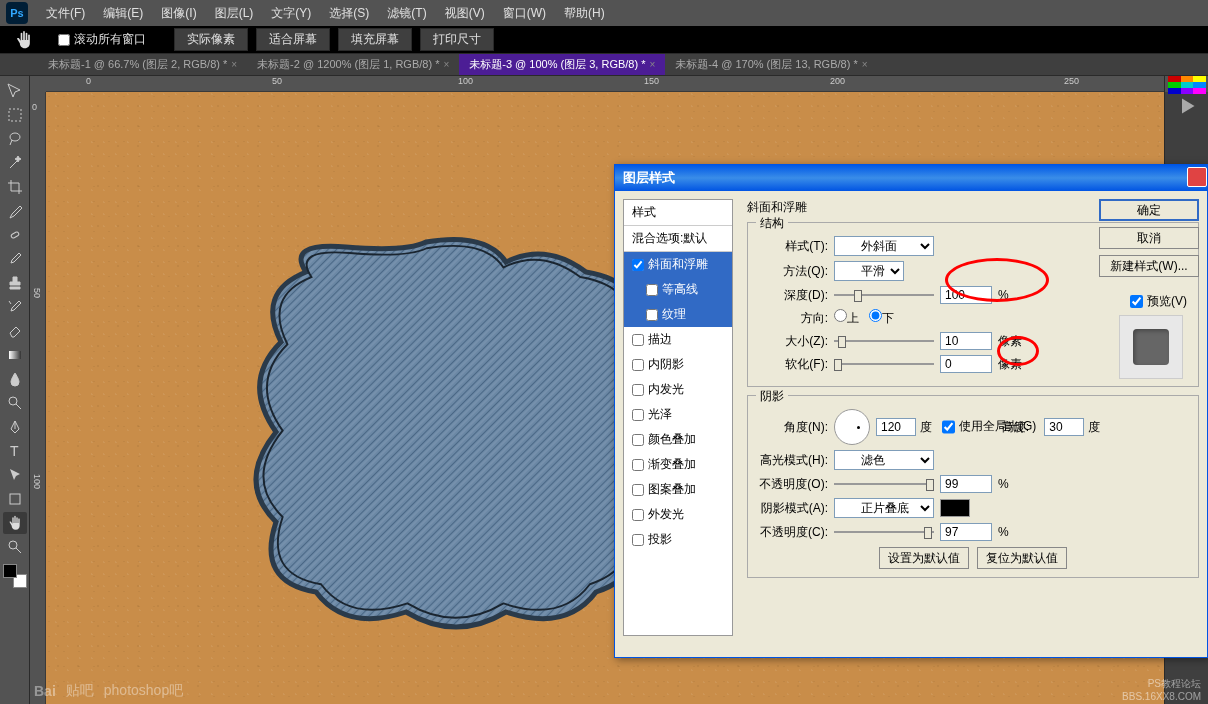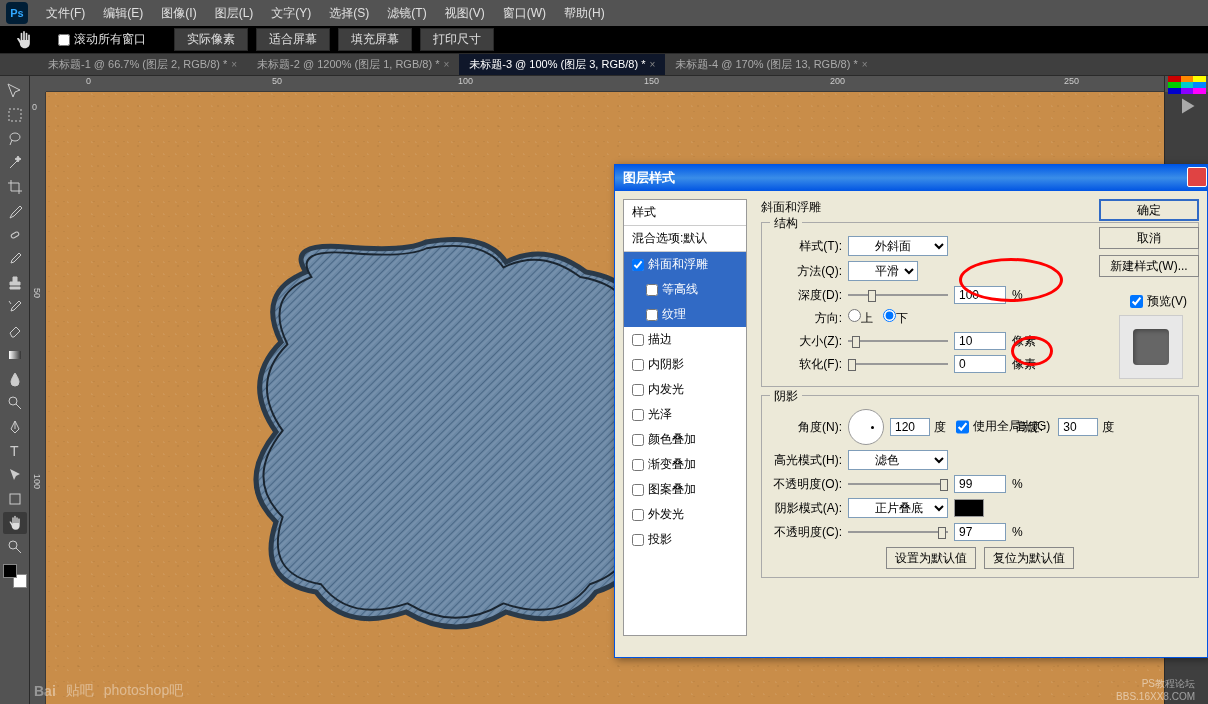--- a/index.html
+++ b/index.html
@@ -7,21 +7,21 @@
 .menubar { height: 26px; background: #535353; display: flex; align-items: center; padding-left: 6px; gap: 2px; color: #e0e0e0; font-size: 12px; }
 .ps-logo { width: 22px; height: 22px; background: #001e36; color: #31a8ff; display: flex; align-items: center; justify-content: center; font-weight: bold; font-size: 11px; border-radius: 4px; margin-right: 8px; }
 .menu-item { padding: 4px 8px; cursor: pointer; }
 .toolbar { height: 28px; background: #000000; border-bottom: 1px solid #2a2a2a; display: flex; align-items: center; padding-left: 14px; gap: 8px; color: #e0e0e0; font-size: 12px; }
 .hand-icon { width: 20px; height: 20px; display: flex; align-items: center; justify-content: center; }
 .checkbox-opt { display: flex; align-items: center; gap: 4px; }
 .checkbox-opt input { width: 12px; height: 12px; }
 .tool-btn { background: #3f3f3f; border: 1px solid #2a2a2a; color: #e0e0e0; padding: 2px 12px; font-size: 12px; cursor: pointer; }
 .tabs-bar { height: 22px; background: #3f3f3f; border-bottom: 1px solid #2a2a2a; display: flex; align-items: flex-end; padding-left: 38px; }
 .tab { padding: 3px 10px; color: #aaa; font-size: 11px; background: #3f3f3f; cursor: pointer; display: flex; align-items: center; gap: 4px; }
-.tab.active { background: #0f172a; color: #fff; }
+.tab.active { background: #4c1d95; color: #fff; }
 .tab-close { font-size: 10px; color: #888; }
 .main-area { position: absolute; top: 76px; left: 0; right: 0; bottom: 0; display: flex; }
 .left-tools { width: 30px; background: #535353; border-right: 1px solid #2a2a2a; display: flex; flex-direction: column; align-items: center; padding-top: 4px; gap: 2px; }
 .tool-slot { width: 24px; height: 22px; display: flex; align-items: center; justify-content: center; color: #ccc; cursor: pointer; border-radius: 2px; }
 .tool-slot.active { background: #3a3a3a; }
 .tool-slot svg { width: 16px; height: 16px; }
 .color-swatches { margin-top: 4px; position: relative; width: 24px; height: 24px; }
 .color-fg { position: absolute; width: 14px; height: 14px; background: #000; border: 1px solid #888; top: 0; left: 0; }
 .color-bg { position: absolute; width: 14px; height: 14px; background: #fff; border: 1px solid #888; bottom: 0; right: 0; }
 .canvas-area { flex: 1; background: #535353; position: relative; overflow: hidden; }
@@ -41,21 +41,21 @@
 .panel-icon { width: 20px; height: 20px; color: #aaa; }
 .color-strip { position: absolute; top: 76px; right: 2px; width: 38px; }
 .color-strip-row { display: flex; height: 6px; }
 .color-strip-row div { flex: 1; }
 
 
 .dialog { position: absolute; top: 164px; left: 614px; width: 594px; height: 494px; background: #ece9d8; border: 1px solid #0054e3; box-shadow: 2px 2px 8px rgba(0,0,0,0.4); font-size: 12px; }
 .dialog-title { height: 26px; background: linear-gradient(to bottom, #0058e6, #3a8de8, #0054e3); color: #fff; display: flex; align-items: center; padding-left: 8px; font-weight: bold; font-size: 13px; }
 .dialog-close { position: absolute; right: 0; top: 2px; width: 20px; height: 20px; background: #e04343; border: 1px solid #fff; border-radius: 2px; }
 .dialog-body { display: flex; height: calc(100% - 26px); }
-.styles-list { width: 124px; border: 1px solid #999; margin: 8px 0 21px 8px; background: #fff; }
+.styles-list { width: 110px; border: 1px solid #999; margin: 8px 0 21px 8px; background: #fff; }
 .styles-header { padding: 4px 8px; border-bottom: 1px solid #ccc; }
 .styles-default { padding: 4px 8px; border-bottom: 1px solid #ccc; }
 .style-item { padding: 4px 4px 4px 8px; display: flex; align-items: center; gap: 4px; cursor: pointer; }
 .style-item.selected { background: #316ac5; color: #fff; }
 .style-item input { width: 12px; height: 12px; }
 .style-item.indent { padding-left: 22px; }
 .settings-panel { flex: 1; padding: 8px 8px 8px 14px; }
 .settings-group { border: 1px solid #aaa; padding: 8px 10px; margin-bottom: 8px; position: relative; }
 .settings-group-title { position: absolute; top: -8px; left: 8px; background: #ece9d8; padding: 0 4px; }
 .form-row { display: flex; align-items: center; margin: 5px 0; gap: 6px; }
@@ -75,21 +75,21 @@
 .color-box { width: 30px; height: 18px; background: #000; border: 1px solid #999; }
 .dialog-buttons { position: absolute; right: 8px; top: 34px; width: 100px; display: flex; flex-direction: column; gap: 6px; }
 .dlg-btn { height: 22px; background: #ece9d8; border: 1px solid #888; cursor: pointer; font-size: 12px; }
 .dlg-btn.primary { border: 2px solid #316ac5; }
 .preview-check { position: absolute; right: 20px; top: 128px; display: flex; align-items: center; gap: 4px; }
 .preview-box { position: absolute; right: 24px; top: 150px; width: 64px; height: 64px; background: #e8e8e8; border: 1px solid #ccc; display: flex; align-items: center; justify-content: center; }
 .preview-inner { width: 36px; height: 36px; background: #666; border-radius: 4px; box-shadow: inset 2px 2px 4px rgba(0,0,0,0.3); }
 .bottom-btns { display: flex; gap: 8px; justify-content: center; margin-top: 6px; }
 .section-title { margin-bottom: 6px; }
 .watermark { position: absolute; bottom: 4px; left: 34px; color: rgba(255,255,255,0.4); font-size: 14px; display: flex; align-items: center; gap:10px; }
-.watermark-right { position: absolute; bottom: 2px; right: 13px; color: rgba(255,255,255,0.5); font-size: 10px; text-align: right; }
+.watermark-right { position: absolute; bottom: 2px; right: 7px; color: rgba(255,255,255,0.5); font-size: 10px; text-align: right; }
 .ruler-tick { position: absolute; color: #ccc; font-size: 9px; }
 </style>
 </head>
 <body>
 
 <div class="menubar">
   <div class="ps-logo">Ps</div>
   <div class="menu-item">文件(F)</div>
   <div class="menu-item">编辑(E)</div>
   <div class="menu-item">图像(I)</div>

